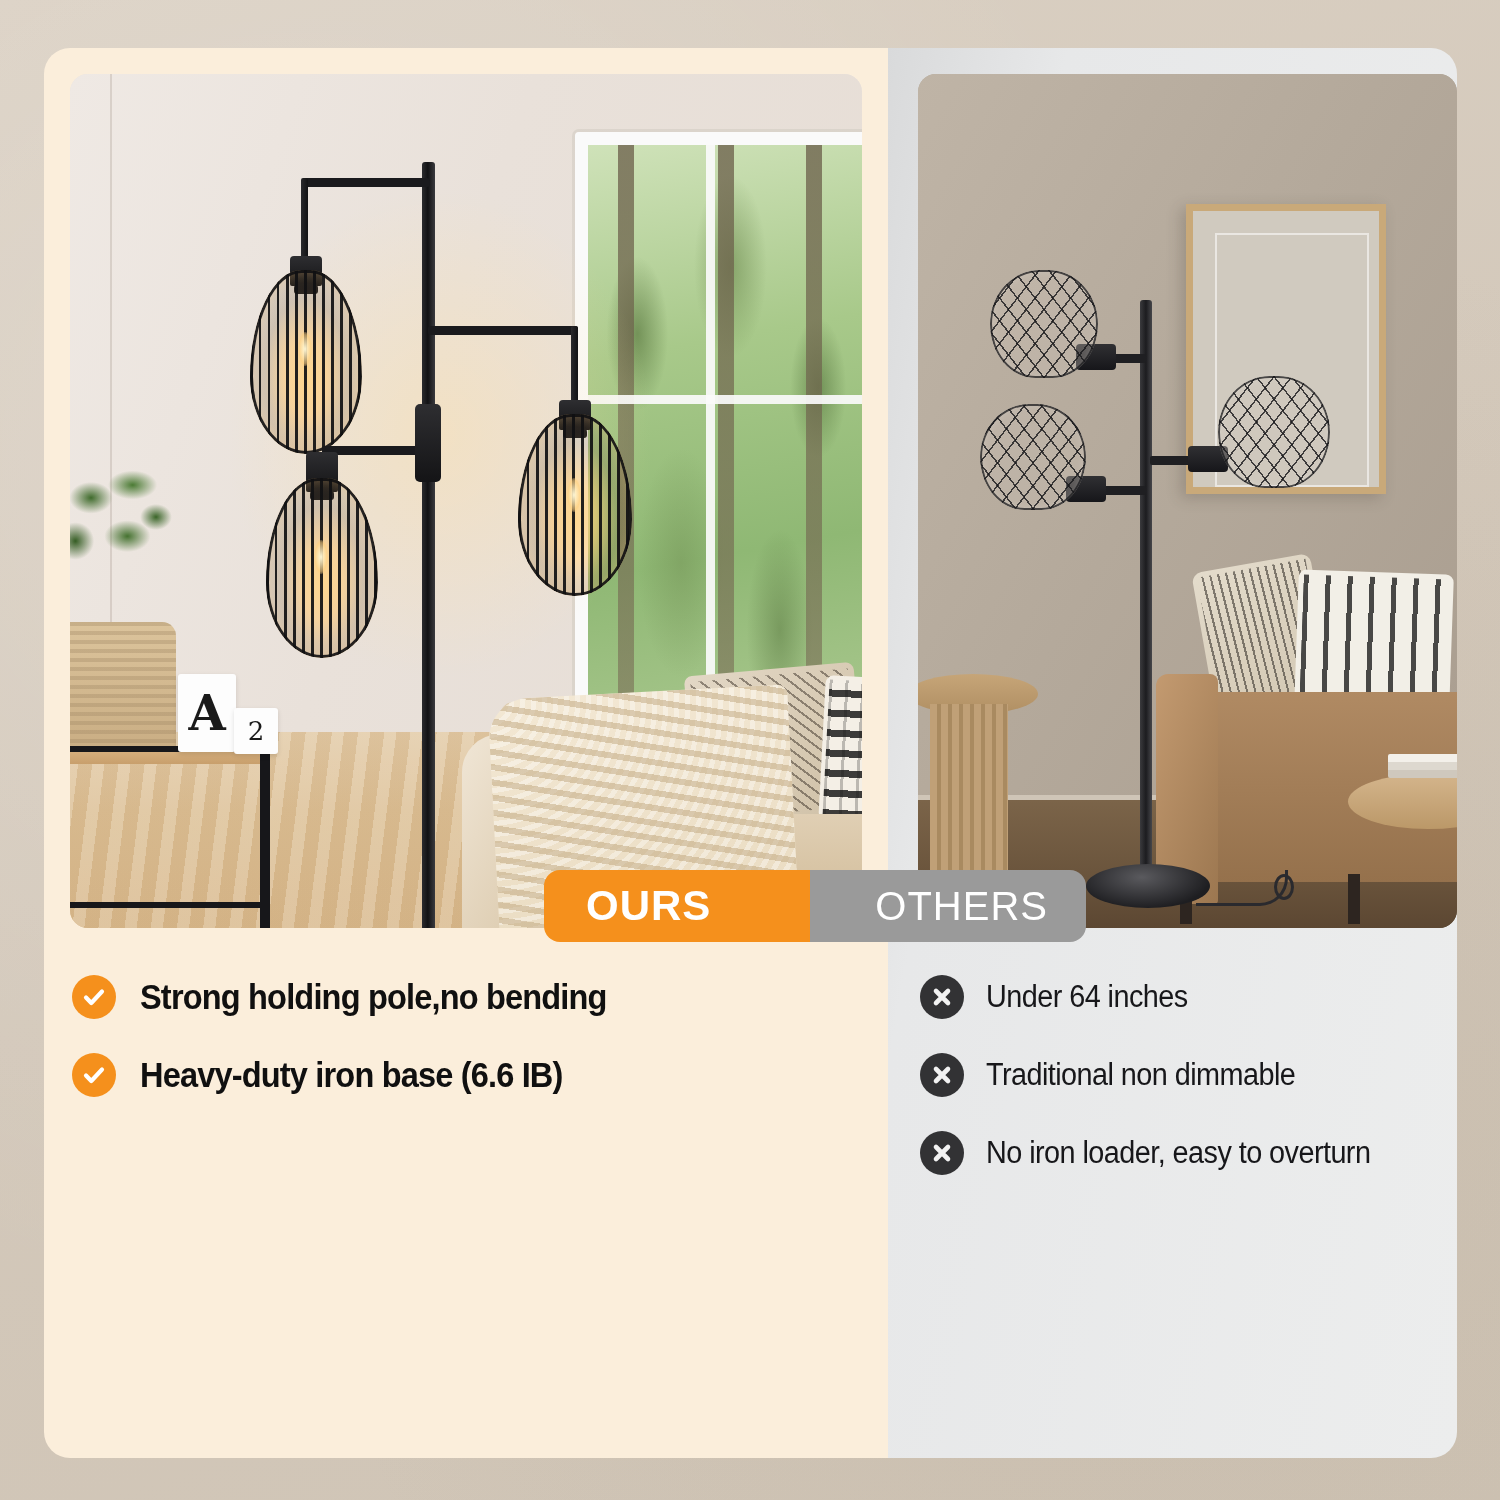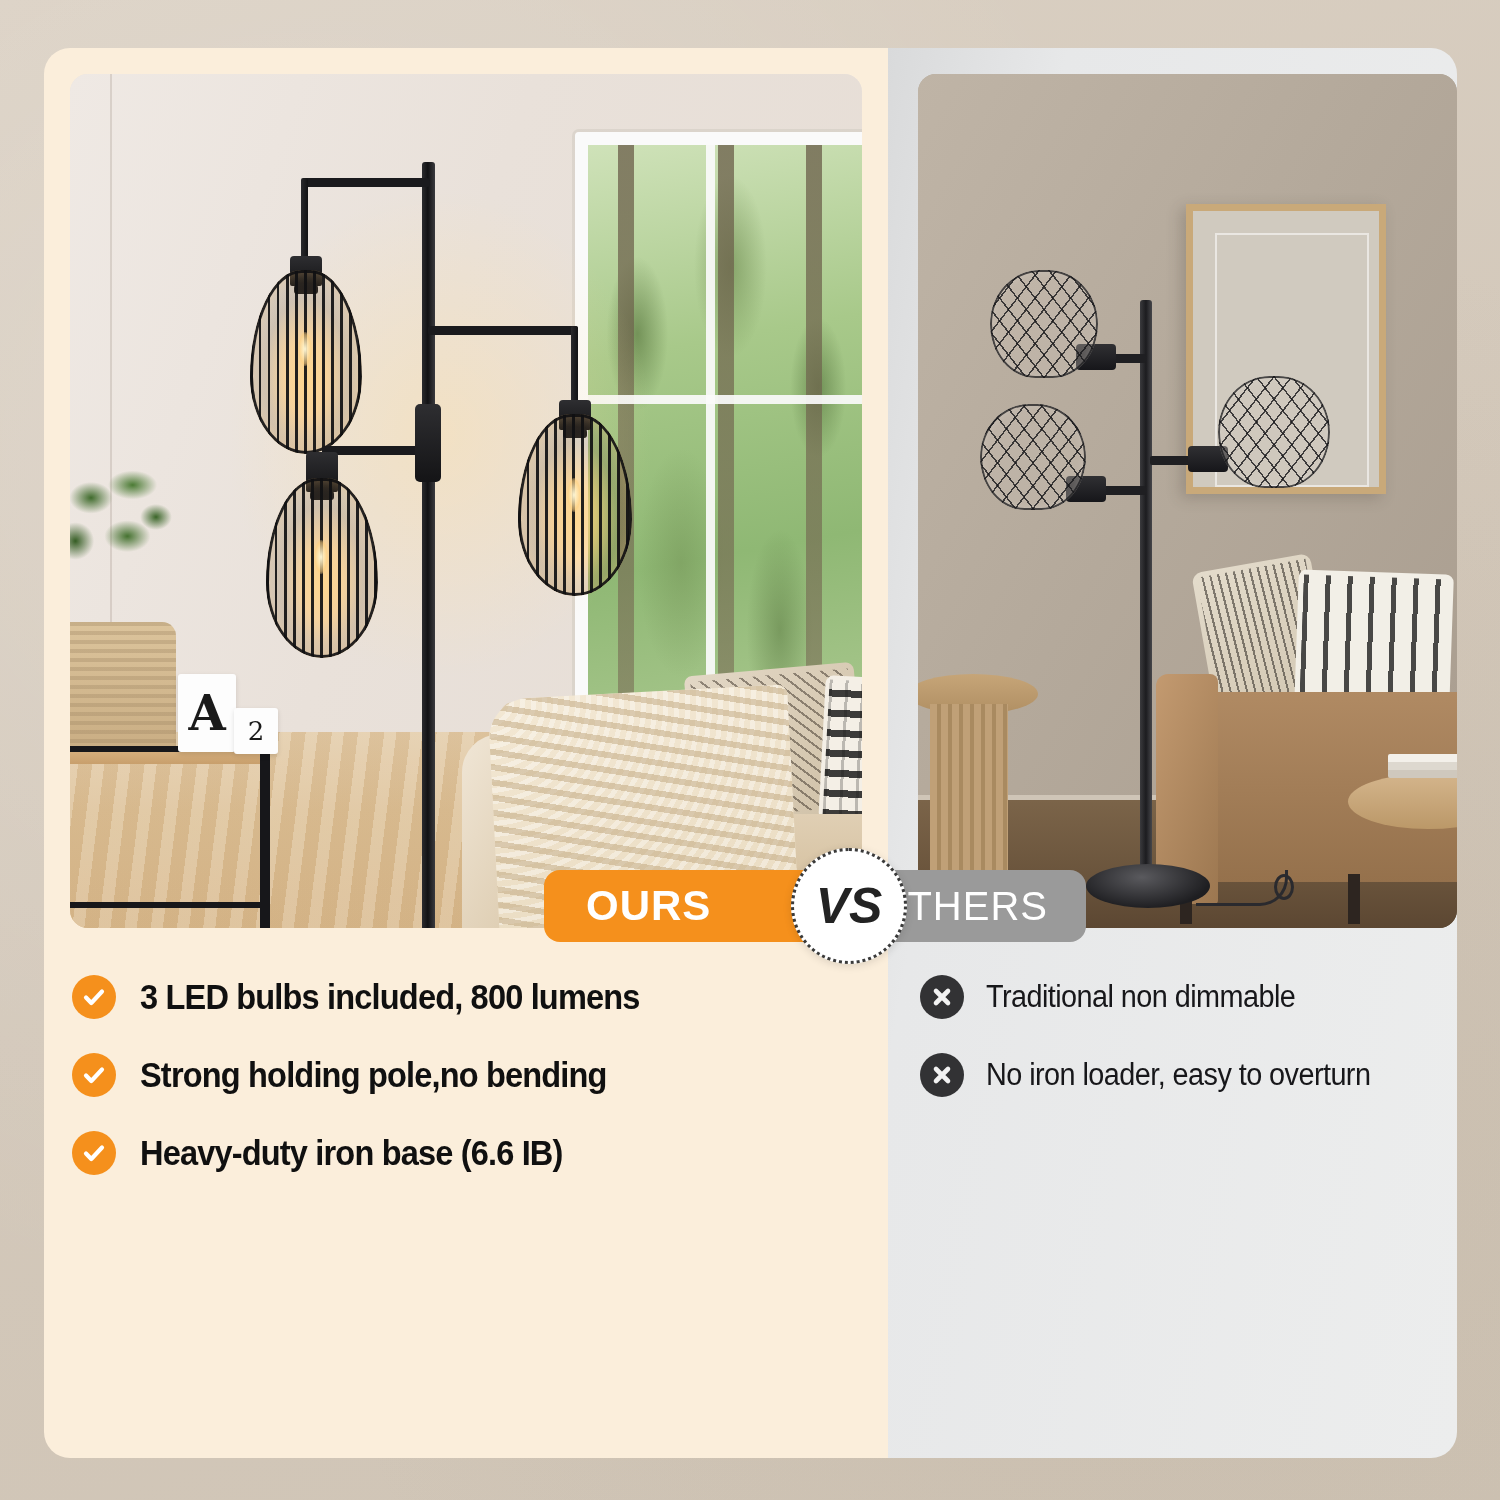--- a/index.html
+++ b/index.html
@@ -525,28 +525,20 @@
         <div class="socket" style="left:236px; top:378px; width:32px; height:40px;"></div>
         <div class="cage-cap" style="left:240px; top:414px; width:24px; height:12px;"></div>
         <div class="cage" style="left:196px; top:404px; width:112px; height:180px;"></div>
         <div class="filament" style="left:244px; top:466px;"></div>
 
         <div class="socket" style="left:345px; top:330px; width:26px; height:78px; border-radius:5px;"></div>
       </div>
     </div>
 
     <div class="features feat-list-left">
-      <div class="feat-row left-row">
-        <span class="ico ico-check">
-          <svg width="26" height="26" viewBox="0 0 26 26">
-              <path d="M5 13.5 L10.3 19 L21 7.5" stroke="#fff" stroke-width="4.2" fill="none" stroke-linecap="round" stroke-linejoin="round"></path>
-            </svg>
-        </span>
-        <span class="feat-text-left">3 LED bulbs included, 800 lumens</span>
-      </div>
       <div class="feat-row left-row">
         <span class="ico ico-check">
           <svg width="26" height="26" viewBox="0 0 26 26">
               <path d="M5 13.5 L10.3 19 L21 7.5" stroke="#fff" stroke-width="4.2" fill="none" stroke-linecap="round" stroke-linejoin="round"></path>
             </svg>
         </span>
         <span class="feat-text-left">Strong holding pole,no bending</span>
       </div>
       <div class="feat-row left-row">
         <span class="ico ico-check">
@@ -603,32 +595,39 @@
       </div>
     </div>
 
     <div class="features feat-list-right">
       <div class="feat-row right-row">
         <span class="ico ico-x">
           <svg width="22" height="22" viewBox="0 0 22 22">
               <path d="M5 5 L17 17 M17 5 L5 17" stroke="#f2f2f2" stroke-width="4.6" stroke-linecap="round"></path>
             </svg>
         </span>
+        <span class="feat-text-right">Under 64 inches</span>
+      </div>
+      <div class="feat-row right-row">
+        <span class="ico ico-x">
+          <svg width="22" height="22" viewBox="0 0 22 22">
+              <path d="M5 5 L17 17 M17 5 L5 17" stroke="#f2f2f2" stroke-width="4.6" stroke-linecap="round"></path>
+            </svg>
+        </span>
         <span class="feat-text-right">Traditional non dimmable</span>
       </div>
       <div class="feat-row right-row">
         <span class="ico ico-x">
           <svg width="22" height="22" viewBox="0 0 22 22">
               <path d="M5 5 L17 17 M17 5 L5 17" stroke="#f2f2f2" stroke-width="4.6" stroke-linecap="round"></path>
             </svg>
         </span>
         <span class="feat-text-right">No iron loader, easy to overturn</span>
       </div>
     </div>
   </div>
 
   <div class="vs-wrap">
     <div class="pill-ours">OURS</div>
     <div class="pill-others">OTHERS</div>
-    <div class="vs-circle">VS</div>
   </div>
 
 </div>
 
 </body></html>

